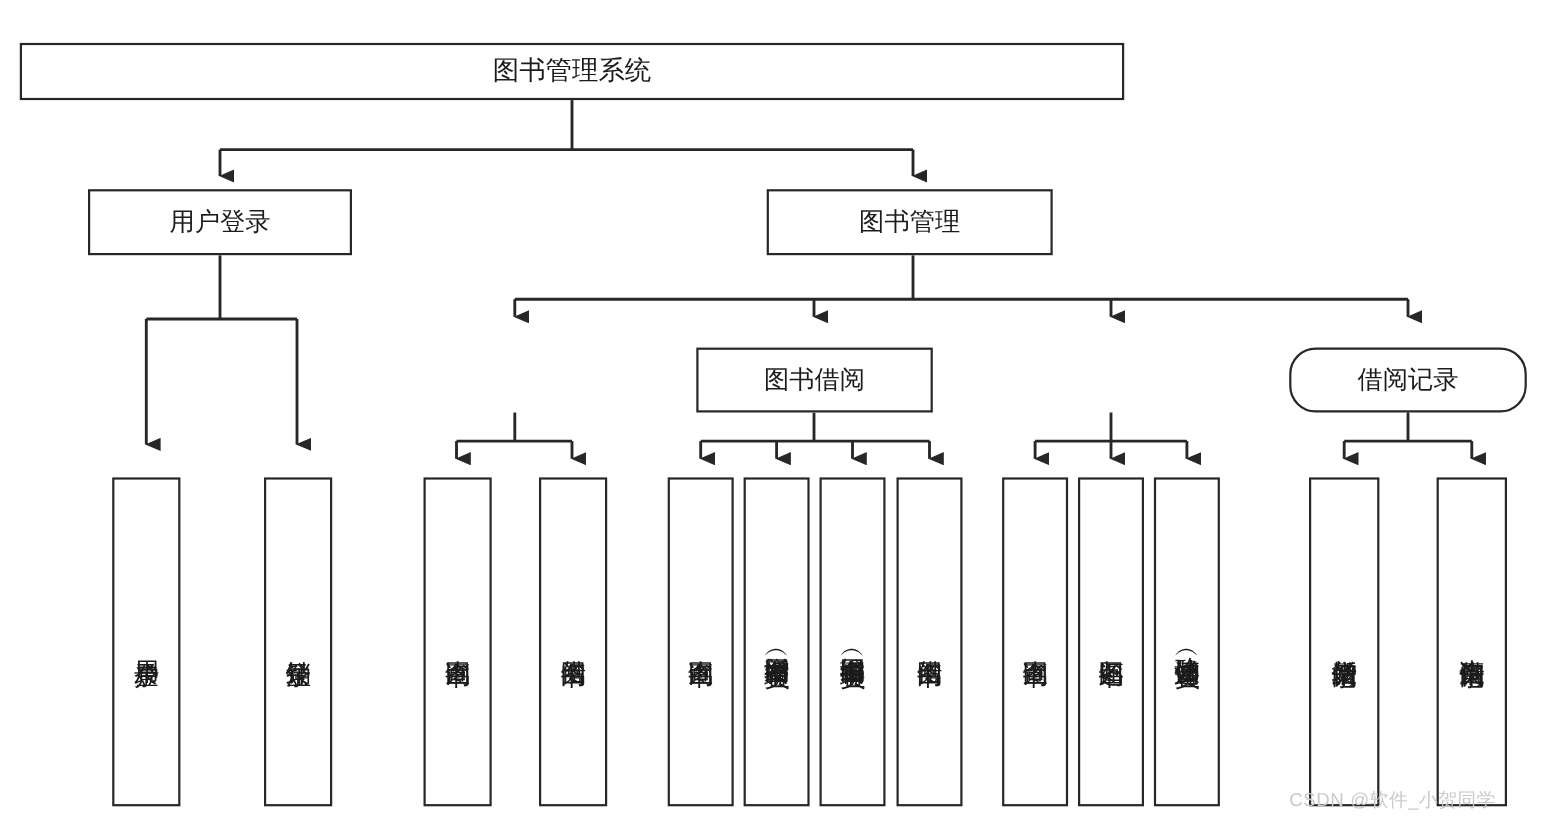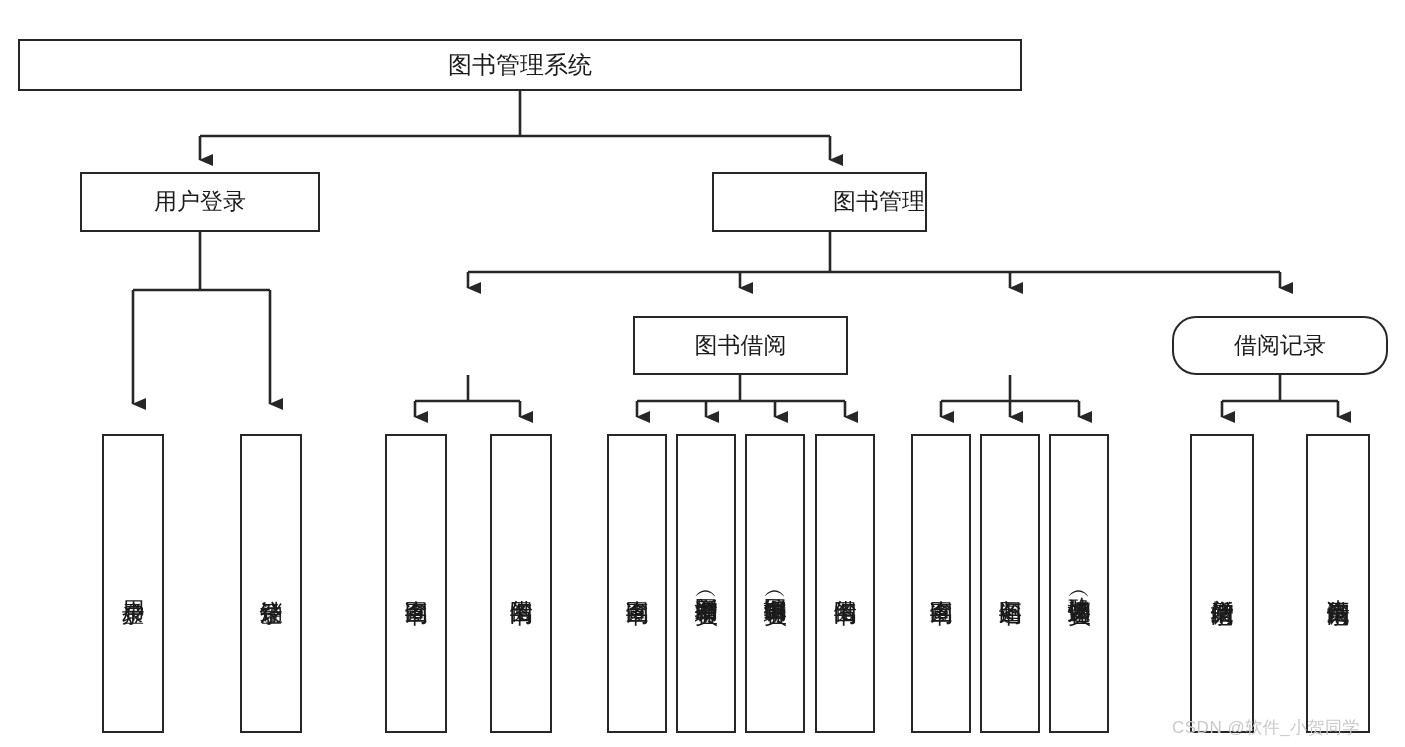--- a/index.html
+++ b/index.html
@@ -135,21 +135,21 @@
   <div id="node-layer">
 
     <div class="node root horizontal" style="left:18px; top:15px; width:1004px; height:52px;margin-top:24px;">
       <span class="node-label">图书管理系统</span>
     </div>
 
     <div class="node horizontal" style="left:80px; top:172px; width:240px; height:60px;">
       <span class="node-label">用户登录</span>
     </div>
 
-    <div class="node horizontal" style="left:712px; top:172px; width:215px; height:60px;justify-content:flex-end;">
+    <div class="node horizontal" style="left:697px; top:172px; width:260px; height:60px;">
       <span class="node-label">图书管理</span>
     </div>
 
 
     <div class="node horizontal" style="left:633px; top:316px; width:215px; height:59px;">
       <span class="node-label">图书借阅</span>
     </div>
 
 
     <div class="node horizontal" style="left:1172px; top:316px; width:216px; height:59px;border-radius:24px;">

